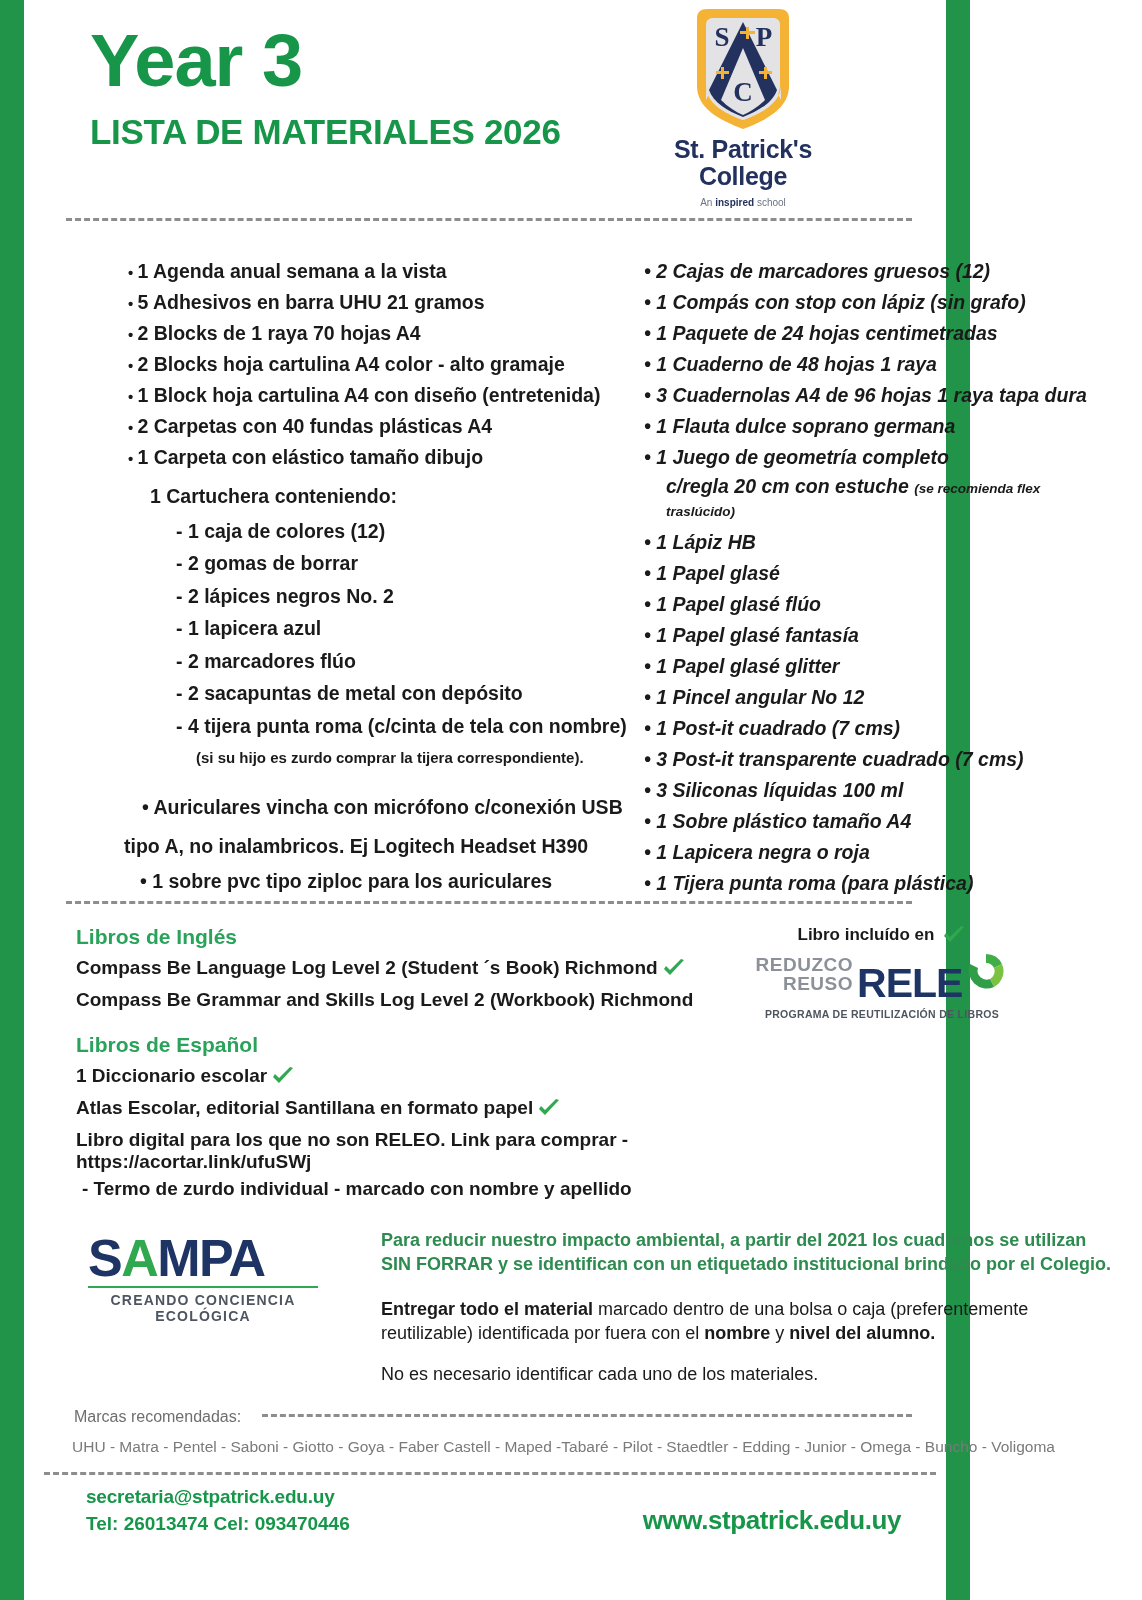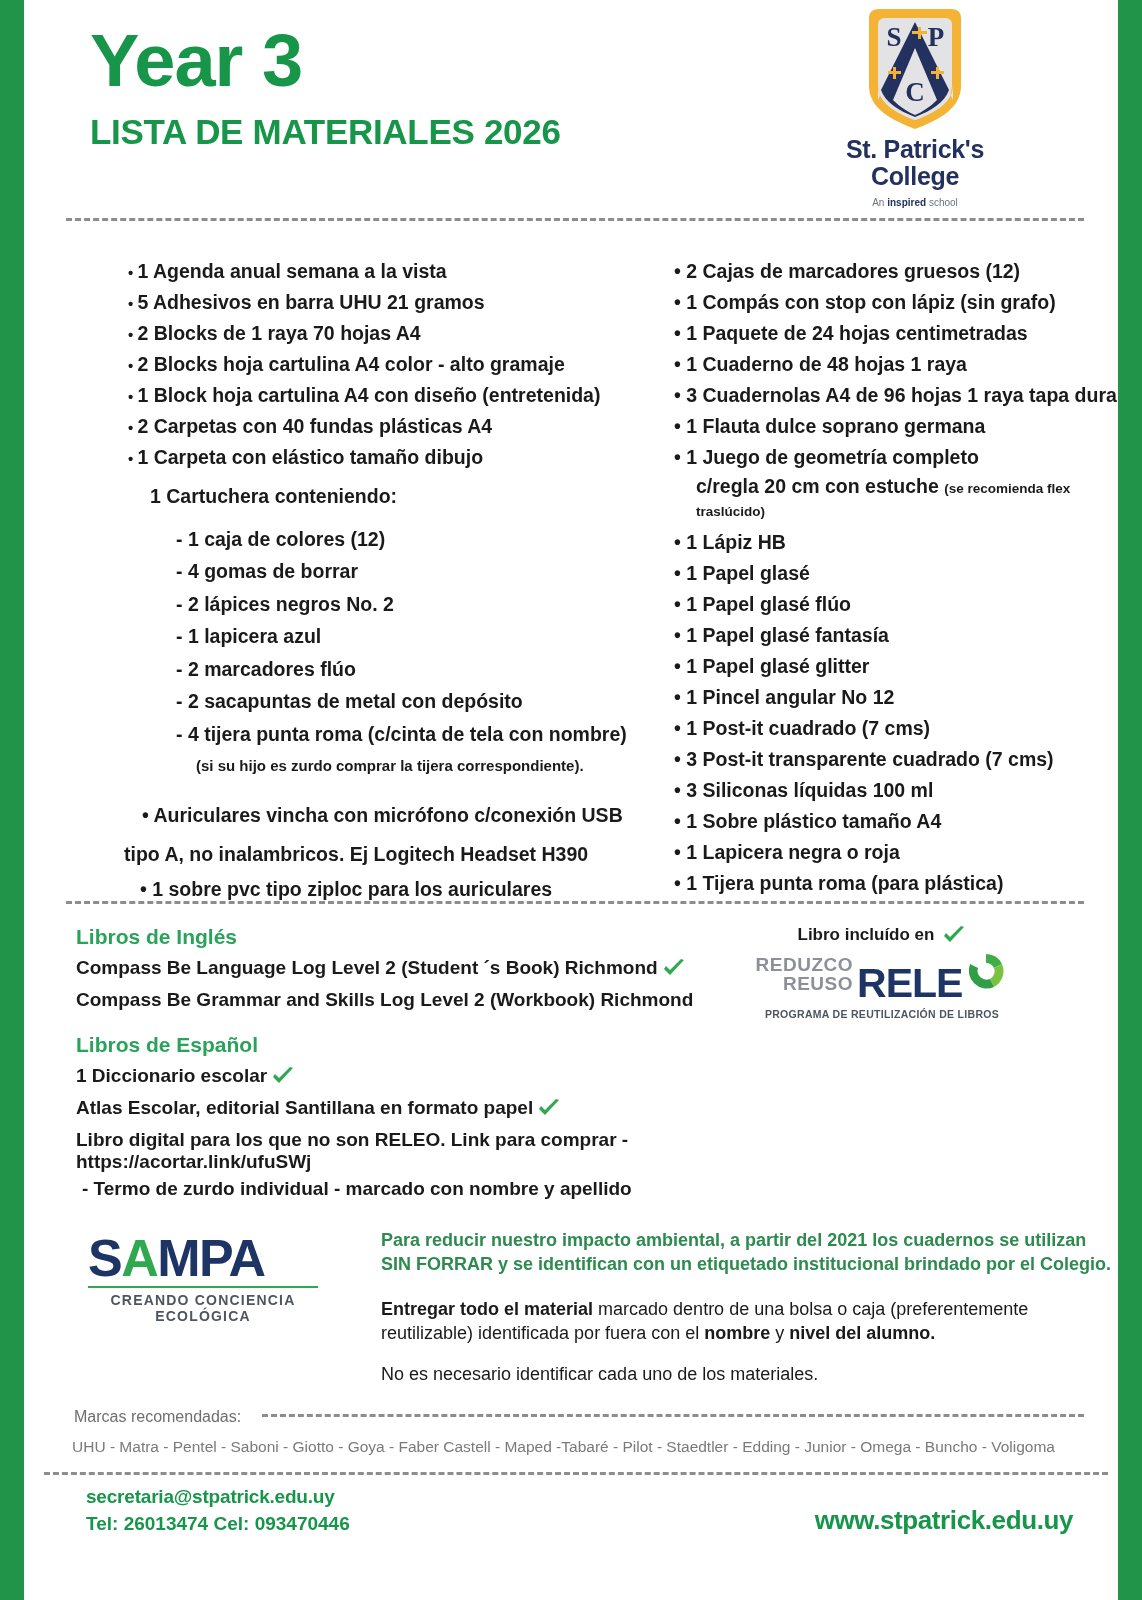--- a/index.html
+++ b/index.html
@@ -4,21 +4,21 @@
 <style>
   * { box-sizing: border-box; margin: 0; padding: 0; }
   html, body {
     width: 1142px; height: 1600px;
     background: #ffffff;
     font-family: "Liberation Sans", sans-serif;
     overflow: hidden;
   }
   .page {
     position: relative;
-    width: 1142px; height: 1600px;
+    width: 970px; height: 1600px;
     background: #ffffff;
   }
   
   .edge-bar {
     position: absolute; top: 0; bottom: 0; width: 24px;
     background: #21944a;
   }
   .edge-left { left: 0; }
   .edge-right { right: 0; }
 
@@ -63,32 +63,32 @@
   .divider-top { position:absolute; left: 42px; right: 34px; top: 218px; }
   .divider-mid { position:absolute; left: 42px; right: 34px; top: 901px; }
   .divider-brands { position:absolute; left: 238px; right: 34px; top: 1414px; }
   .divider-footer { position:absolute; left: 20px; right: 10px; top: 1472px; }
 
   
   .materials {
     position: absolute; left: 0; right: 0; top: 262px;
   }
   .col-left { position: absolute; left: 104px; width: 500px; }
-  .col-right { position: absolute; left: 650px; width: 460px; }
+  .col-right { position: absolute; left: 620px; width: 460px; font-style: italic; }
 
   .item {
     font-size: 19.5px; color: #1a1a1a; font-weight: bold;
     line-height: 1.0; margin-bottom: 11.5px;
     white-space: nowrap;
   }
   .item .dot { font-size: 15px; }
 
   .sub-head {
     font-size: 19.5px; color: #1a1a1a; font-weight: bold;
-    margin: 17px 0 22px 22px;
+    margin: 17px 0 14px 22px;
   }
   .sub-item {
     font-size: 19.5px; color: #1a1a1a; font-weight: bold;
     line-height: 1.0; margin: 0 0 13px 48px;
   }
   .note-small {
     font-size: 15px; color: #1a1a1a; font-weight: bold;
     margin: 0 0 0 68px;
   }
   .hp-block { margin-top: 30px; }
@@ -243,21 +243,21 @@
             <div class="item"><span class="dot">• </span><span>2 Blocks de 1 raya 70 hojas A4</span></div>
             <div class="item"><span class="dot">• </span><span>2 Blocks hoja cartulina A4 color - alto gramaje</span></div>
             <div class="item"><span class="dot">• </span><span>1 Block hoja cartulina A4 con diseño (entretenida)</span></div>
             <div class="item"><span class="dot">• </span><span>2 Carpetas con 40 fundas plásticas A4</span></div>
             <div class="item"><span class="dot">• </span><span>1 Carpeta con elástico tamaño dibujo</span></div>
           </div>
 
         <div class="sub-head">1 Cartuchera conteniendo:</div>
         <div id="pencil-items">
             <div class="sub-item"><span>- 1 caja de colores (12)</span></div>
-            <div class="sub-item"><span>- 4 gomas de borrar</span></div>
+            <div class="sub-item"><span>- 2 gomas de borrar</span></div>
             <div class="sub-item"><span>- 2 lápices negros No. 2</span></div>
             <div class="sub-item"><span>- 1 lapicera azul</span></div>
             <div class="sub-item"><span>- 2 marcadores flúo</span></div>
             <div class="sub-item"><span>- 2 sacapuntas de metal con depósito</span></div>
             <div class="sub-item"><span>- 4 tijera punta roma (c/cinta de tela con nombre)</span></div>
           </div>
         <div class="note-small">(si su hijo es zurdo comprar la tijera correspondiente).</div>
 
         <div class="hp-block">
           <div class="hp1">• Auriculares vincha con micrófono c/conexión USB</div>

